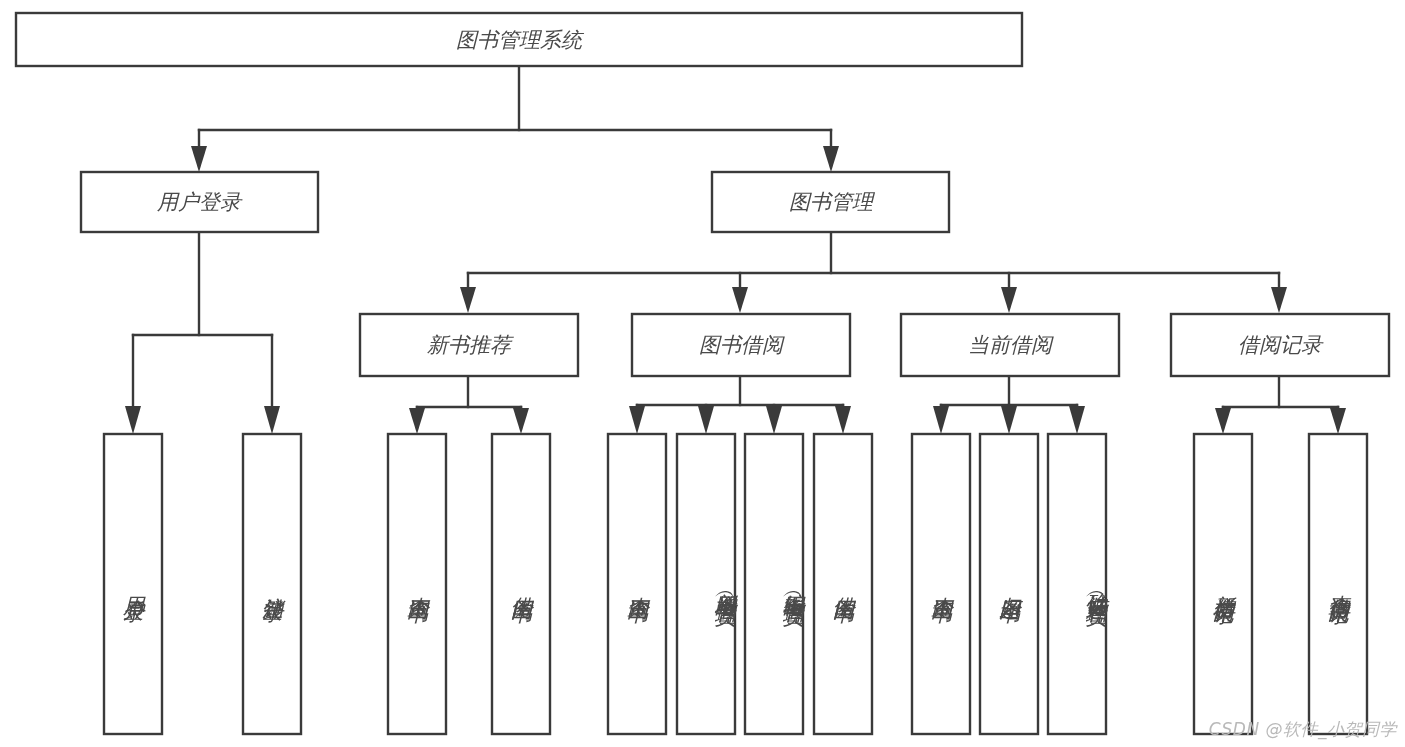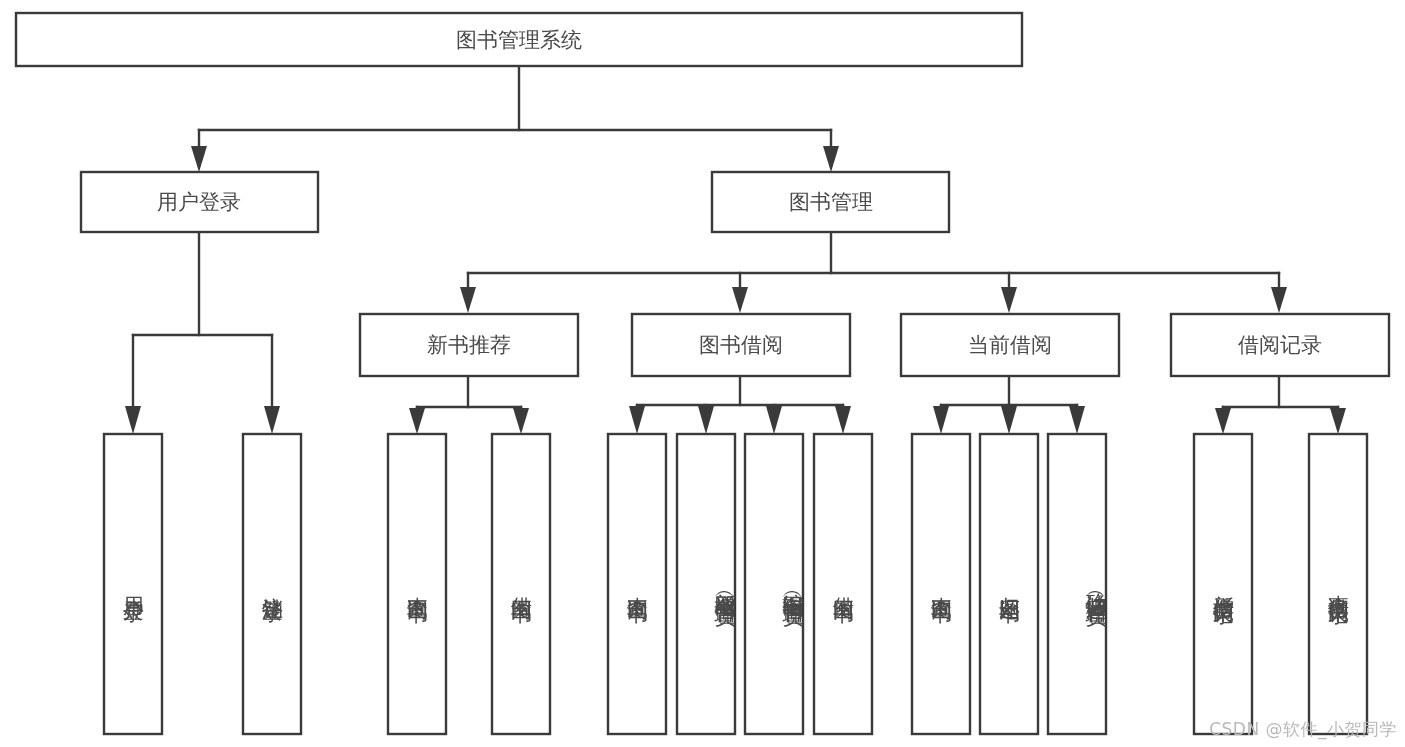--- a/index.html
+++ b/index.html
@@ -7,20 +7,21 @@
     padding: 0;
     background: #ffffff;
   }
   #canvas {
     position: relative;
     width: 1405px;
     height: 747px;
     background: #ffffff;
     font-family: "DejaVu Sans", "Liberation Sans", sans-serif;
     overflow: hidden;
+    font-style: italic;
   }
   svg.flow {
     position: absolute;
     left: 0;
     top: 0;
     width: 1405px;
     height: 747px;
   }
   .node-box {
     fill: #ffffff;

